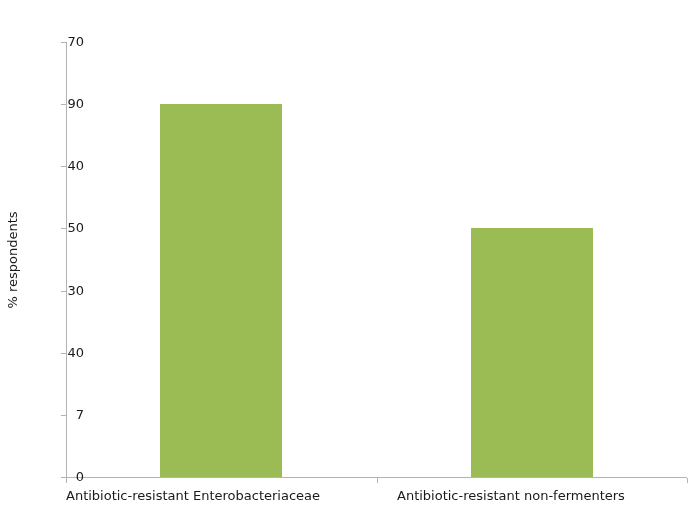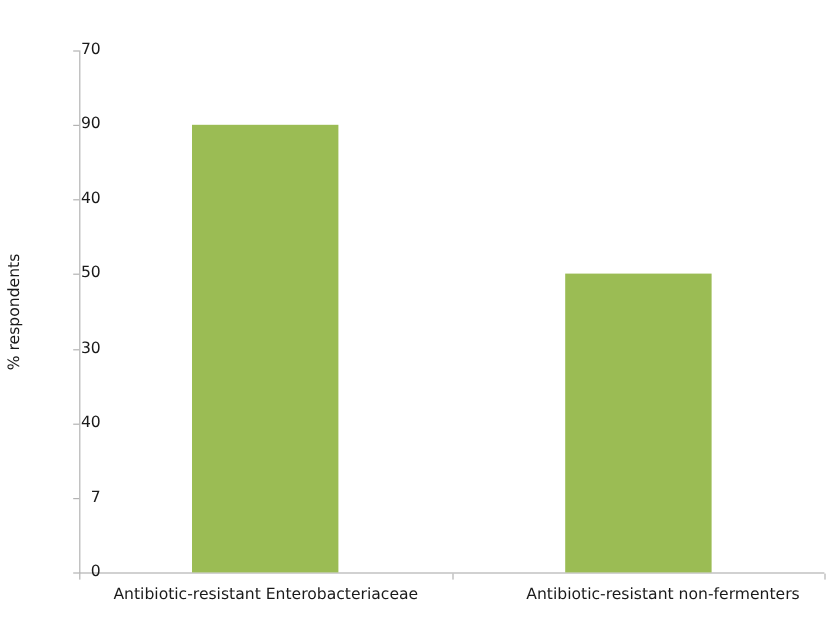--- a/index.html
+++ b/index.html
@@ -90,21 +90,20 @@
   .x-tick {
     position: absolute;
     top: 478px;
     width: 1px;
     height: 5px;
     background: #b3b3b3;
   }
   .x-cat-label {
     position: absolute;
     top: 488px;
-    text-align: center;
     font-size: 13px;
     line-height: 16px;
     color: #1a1a1a;
     white-space: nowrap;
   }
 
   
   .bar {
     position: absolute;
     background: #9bbc54;

